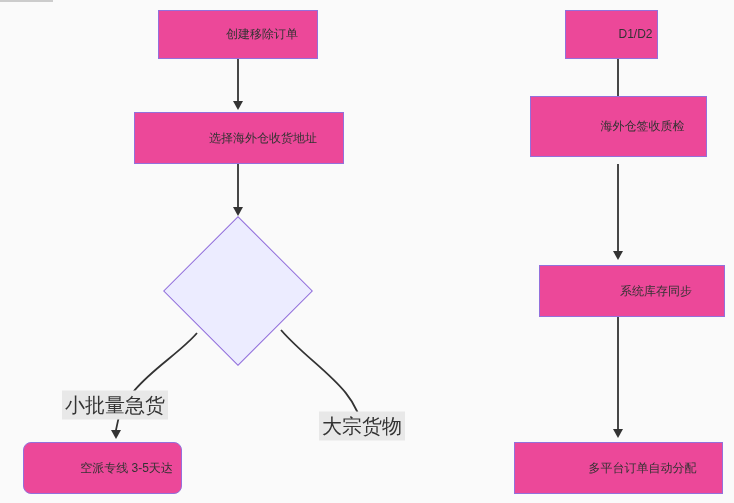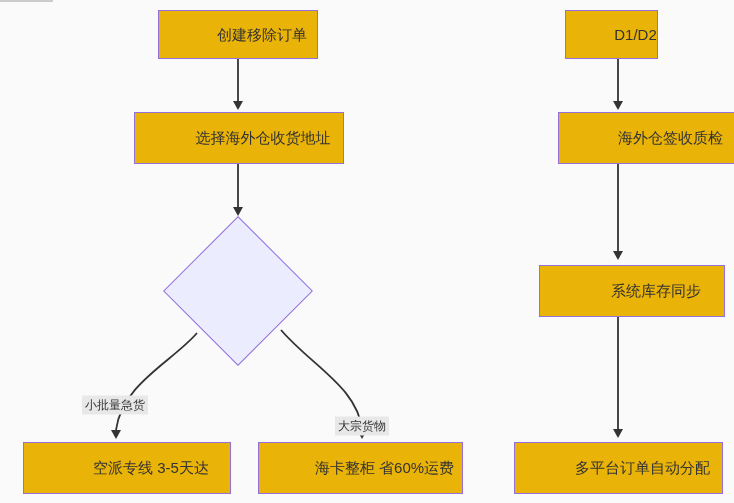--- a/index.html
+++ b/index.html
@@ -19,24 +19,24 @@
     position: absolute;
     left: 0;
     top: 0;
     width: 734px;
     height: 503px;
     pointer-events: none;
   }
   .node {
     position: absolute;
     box-sizing: border-box;
-    background: #eab308;
+    background: #ec4899;
     border: 1px solid #9370DB;
     color: #333333;
-    font-size: 15px;
+    font-size: 12px;
     display: flex;
     align-items: center;
     justify-content: center;
     text-align: center;
     line-height: 1.2;
     white-space: nowrap;
     padding-left: 48px;
   }
   .diamond {
     position: absolute;
@@ -57,33 +57,33 @@
     text-align: center;
     color: #333333;
     font-size: 16px;
     white-space: nowrap;
   }
   .edge-label {
     position: absolute;
     transform: translate(-50%, -50%);
     background: #e8e8e8;
     color: #333333;
-    font-size: 12px;
+    font-size: 20px;
     padding: 1px 3px;
     white-space: nowrap;
   }
   .edge-label.small-batch { left: 115px; top: 405px; }
   .edge-label.bulk        { left: 362px; top: 405px; margin-top: 21px; }
 
   .n-create   { left: 158px; top: 10px;  width: 160px; height: 49px; }
   .n-address  { left: 134px; top: 112px; width: 210px; height: 52px; }
-  .n-air      { left: 23px;  top: 442px; width: 208px; height: 52px; }
+  .n-air      { left: 23px;  top: 442px; width: 159px; height: 52px; border-radius: 8px; }
   .n-sea      { left: 258px; top: 442px; width: 205px; height: 52px; }
   .n-d1d2     { left: 565px; top: 10px;  width: 93px; height: 49px; }
-  .n-qc       { left: 530px; top: 112px; width: 177px; height: 52px; margin-left: 28px; }
+  .n-qc       { left: 530px; top: 96px; width: 177px; height: 61px; }
   .n-sync     { left: 539px; top: 265px; width: 186px; height: 52px; }
   .n-dispatch { left: 514px; top: 442px; width: 209px; height: 52px; }
 
   .artifact {
     position: absolute;
     left: 0;
     top: 0;
     width: 53px;
     height: 2px;
     background: #cccccc;
@@ -129,20 +129,19 @@
     <polygon class="arrow-head" points="613,429 623,429 618,438"></polygon>
   </svg>
 
   <div class="edge-label small-batch">小批量急货</div>
   <div class="edge-label bulk">大宗货物</div>
 
   <div class="node n-create">创建移除订单</div>
   <div class="node n-address">选择海外仓收货地址</div>
   <div class="diamond"></div>
   <div class="node n-air">空派专线 3-5天达</div>
-  <div class="node n-sea">海卡整柜 省60%运费</div>
 
   <div class="node n-d1d2">D1/D2</div>
   <div class="node n-qc">海外仓签收质检</div>
   <div class="node n-sync">系统库存同步</div>
   <div class="node n-dispatch">多平台订单自动分配</div>
 
 </div>
 
 </body></html>

